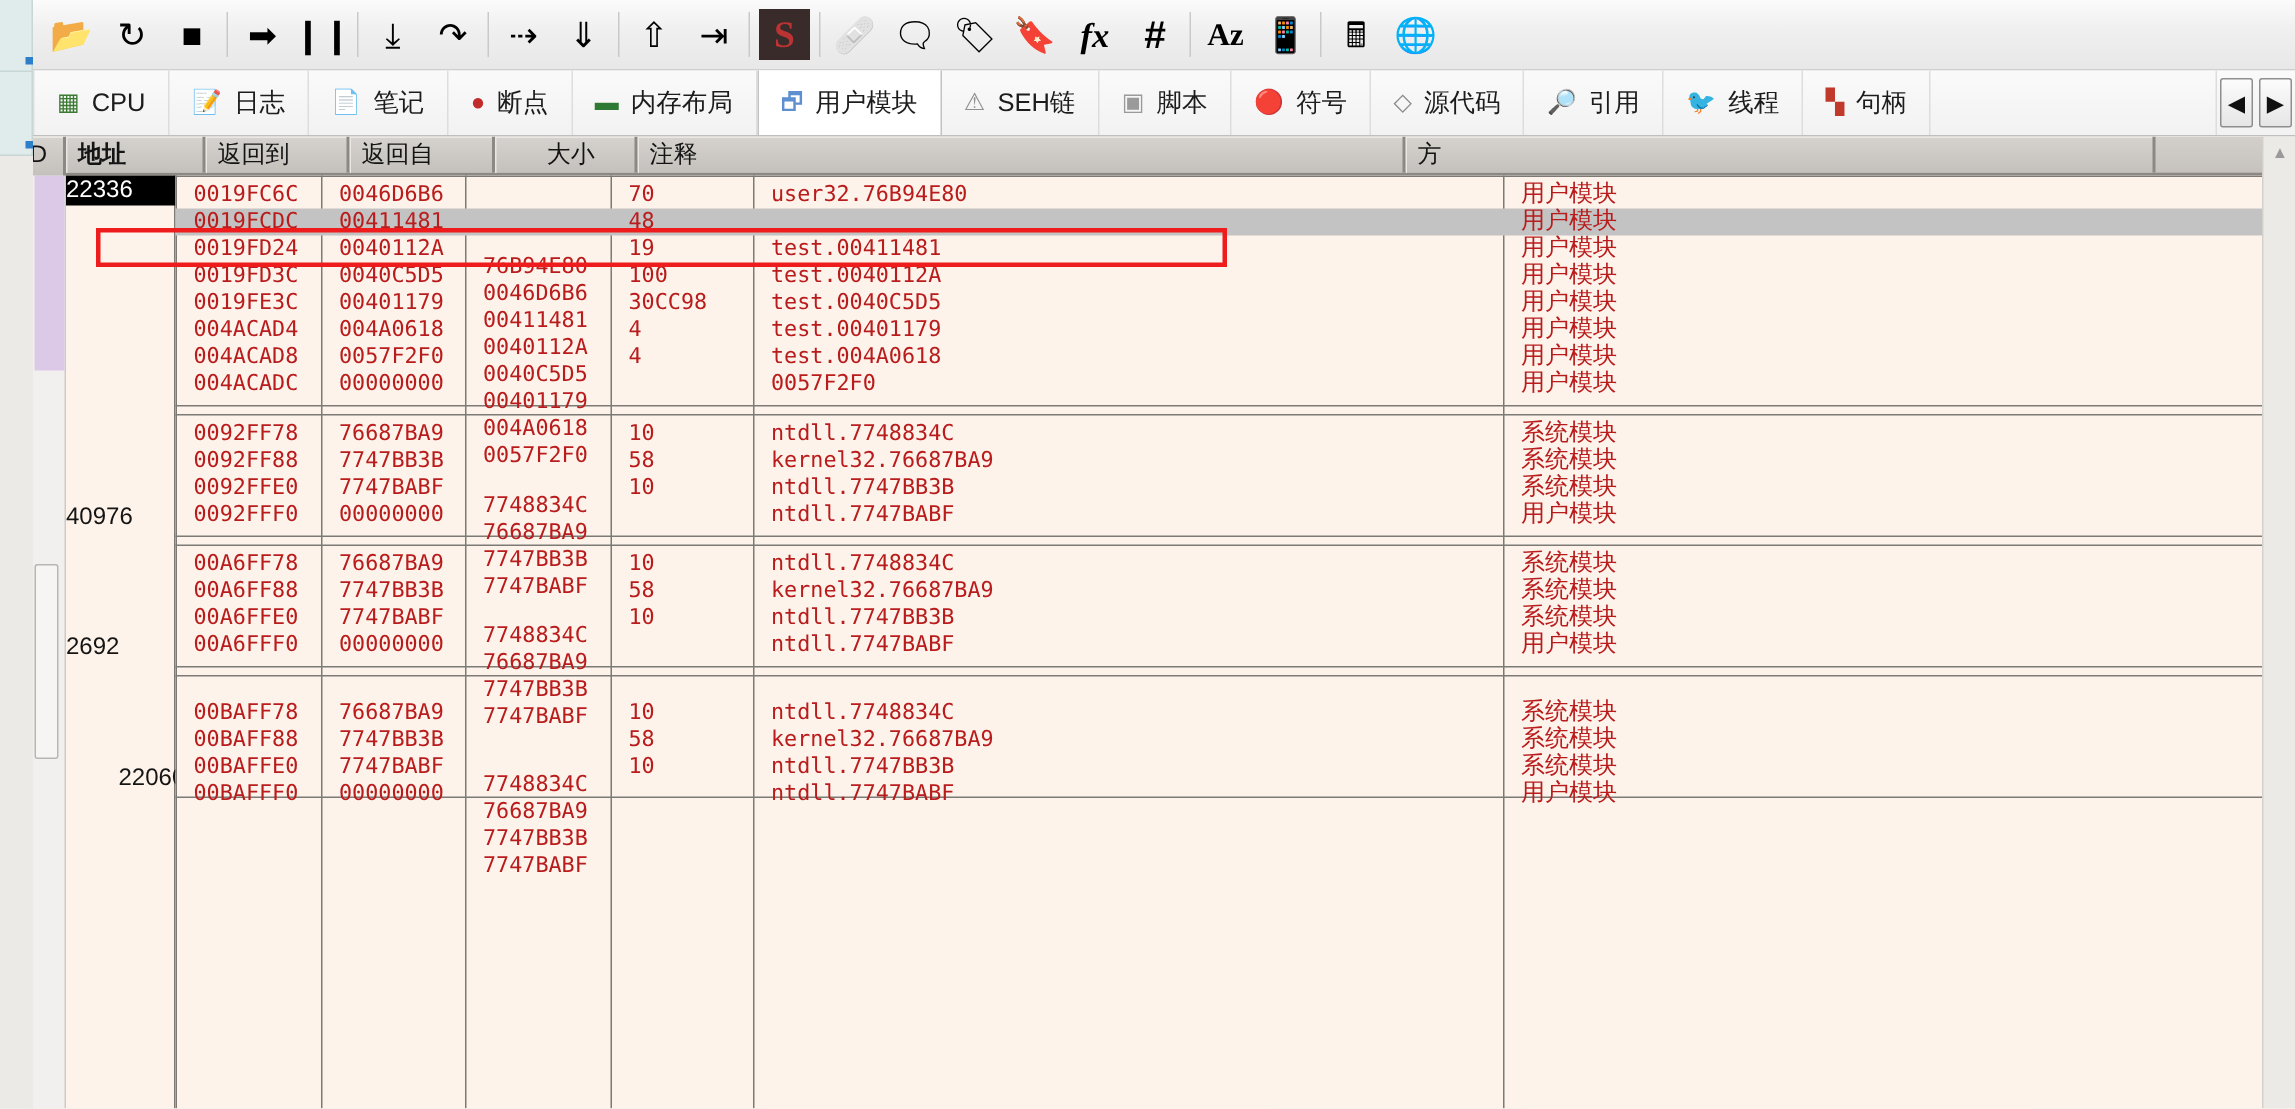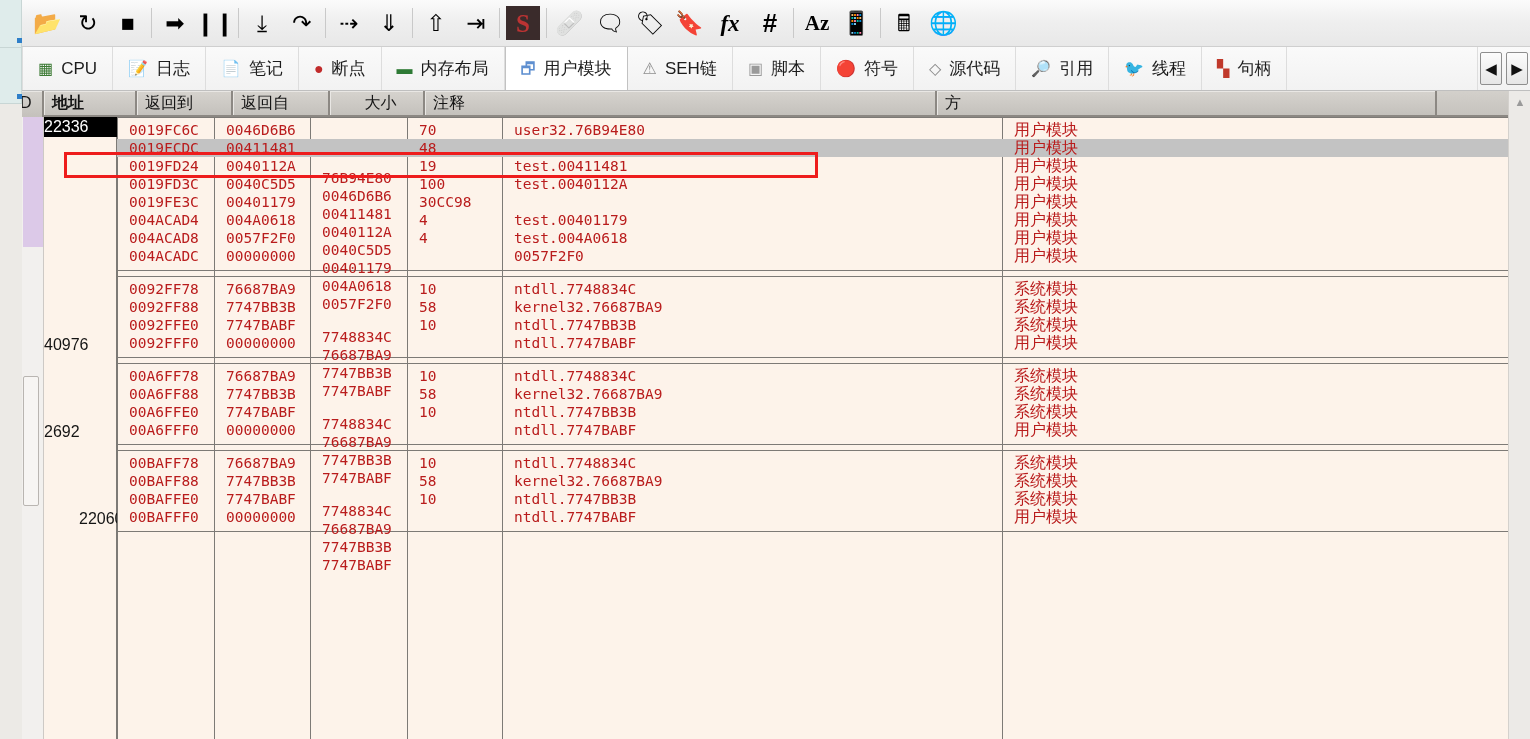--- a/index.html
+++ b/index.html
@@ -391,20 +391,21 @@
               <div class="cell c-from">0040112A</div>
               <div class="cell c-size">100</div>
               <div class="cell c-cmt">test.0040112A</div>
               <div class="cell c-way">用户模块</div>
             </div>
             <div class="row">
               <div class="cell c-addr">0019FE3C</div>
               <div class="cell c-to">00401179</div>
               <div class="cell c-from">0040C5D5</div>
               <div class="cell c-size">30CC98</div>
+              <div class="cell c-cmt">test.0040C5D5</div>
               <div class="cell c-way">用户模块</div>
             </div>
             <div class="row">
               <div class="cell c-addr">004ACAD4</div>
               <div class="cell c-to">004A0618</div>
               <div class="cell c-from">00401179</div>
               <div class="cell c-size">4</div>
               <div class="cell c-cmt">test.00401179</div>
               <div class="cell c-way">用户模块</div>
             </div>
@@ -498,21 +499,21 @@
               <div class="cell c-from">7747BABF</div>
               <div class="cell c-size"></div>
               <div class="cell c-cmt">ntdll.7747BABF</div>
               <div class="cell c-way">用户模块</div>
             </div>
           </div>
         </div>
         <div class="blk" style="top: 333px; height: 82px;">
           <div class="rowline-top"></div>
           <div class="rowline-bot"></div>
-          <div style="position: absolute; left: 0px; top: 4px; width: 1391px;">
+          <div style="position: absolute; left: 0px; top: 16px; width: 1391px;">
             <div class="row">
               <div class="cell c-addr">00BAFF78</div>
               <div class="cell c-to">76687BA9</div>
               <div class="cell c-from">7748834C</div>
               <div class="cell c-size">10</div>
               <div class="cell c-cmt">ntdll.7748834C</div>
               <div class="cell c-way">系统模块</div>
             </div>
             <div class="row">
               <div class="cell c-addr">00BAFF88</div>

